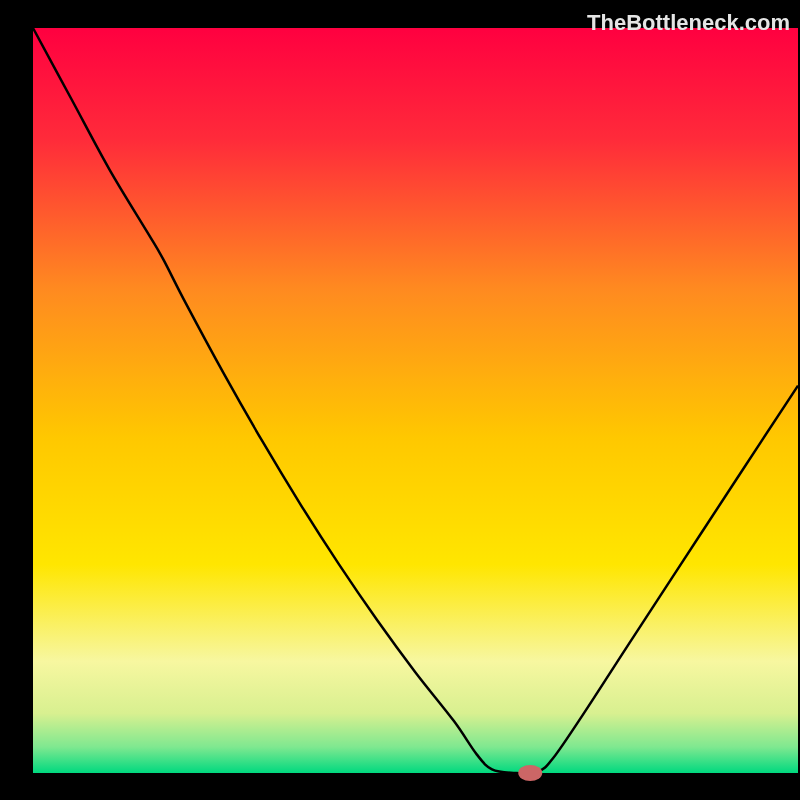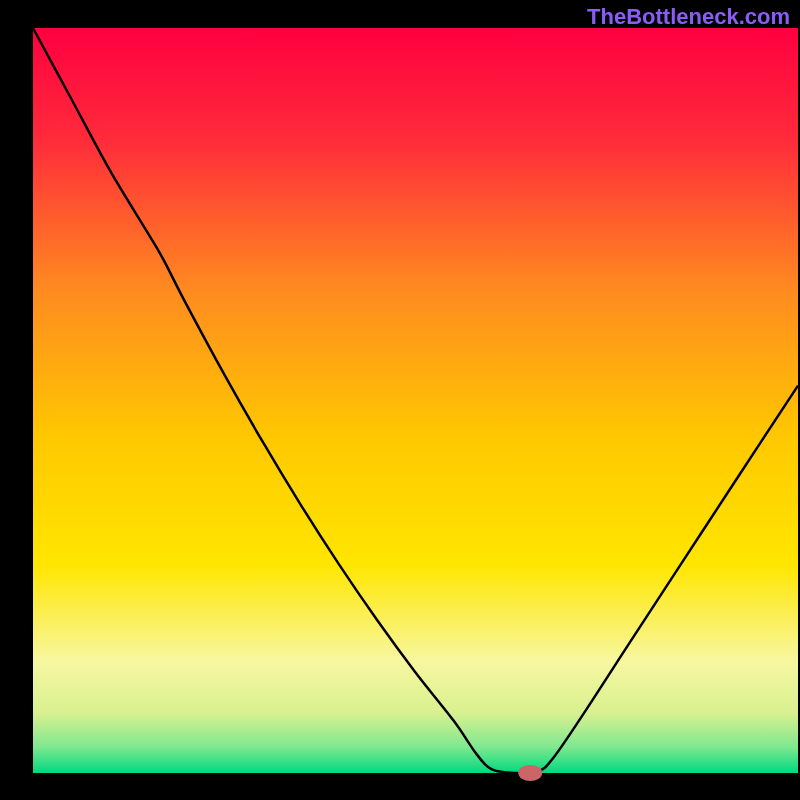--- a/index.html
+++ b/index.html
@@ -13,23 +13,23 @@
   }
   .chart-container {
     position: absolute;
     top: 0;
     left: 0;
     width: 800px;
     height: 800px;
   }
   .watermark {
     position: absolute;
-    top: 4px;
+    top: 10px;
     right: 10px;
-    color: #8b5cf6;
+    color: #e5e5e5;
     font-size: 22px;
     font-weight: bold;
     z-index: 10;
   }
   svg {
     display: block;
   }
 </style>
 </head>
 <body>

